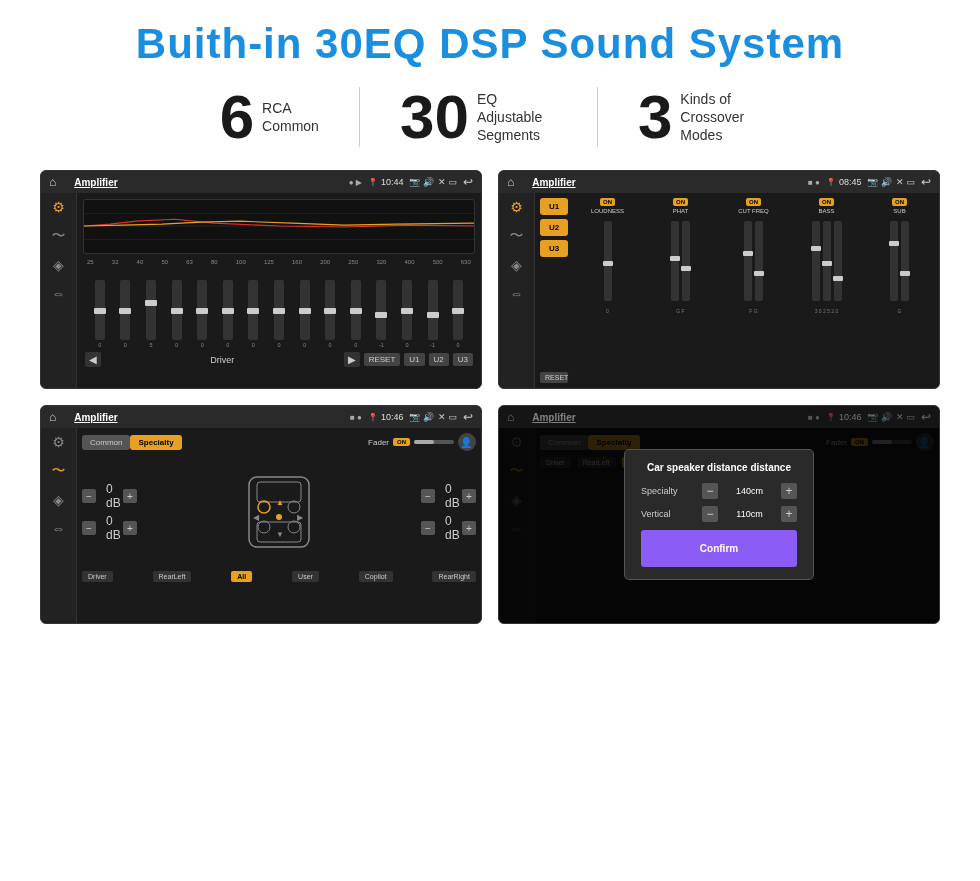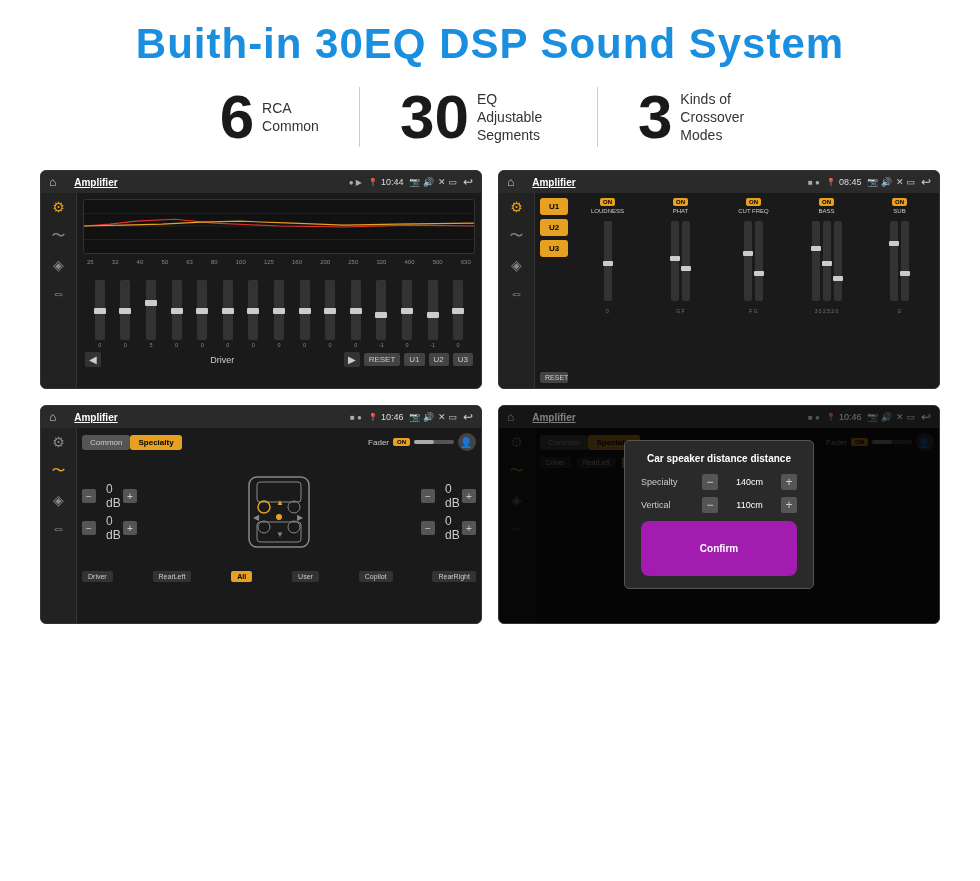--- a/index.html
+++ b/index.html
@@ -500,26 +500,26 @@
       width: 16px;
       height: 16px;
       border-radius: 2px;
       display: flex;
       align-items: center;
       justify-content: center;
       font-size: 12px;
       cursor: pointer;
     }
     .modal-confirm-btn {
-      background: #a21caf;
+      background: #8b5cf6;
       color: #fff;
       border: none;
-      border-radius: 8px;
+      border-radius: 3px;
       font-size: 10px;
-      padding: 22px 20px;
+      padding: 13px 20px;
       cursor: pointer;
       display: block;
       margin: 8px auto 0;
       width: 100%;
       font-weight: 600;
     }
 
     .screen-wrapper {
       position: relative;
     }

